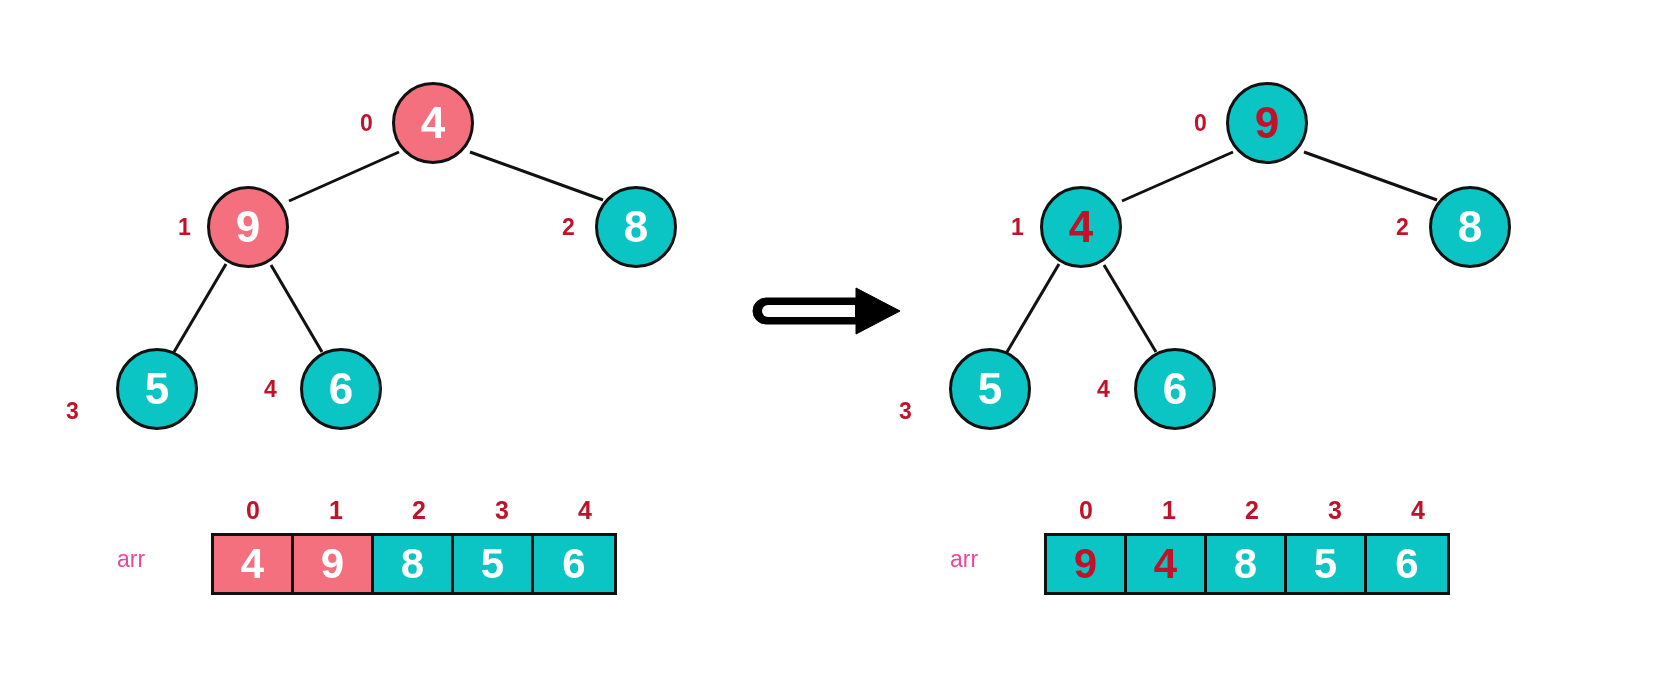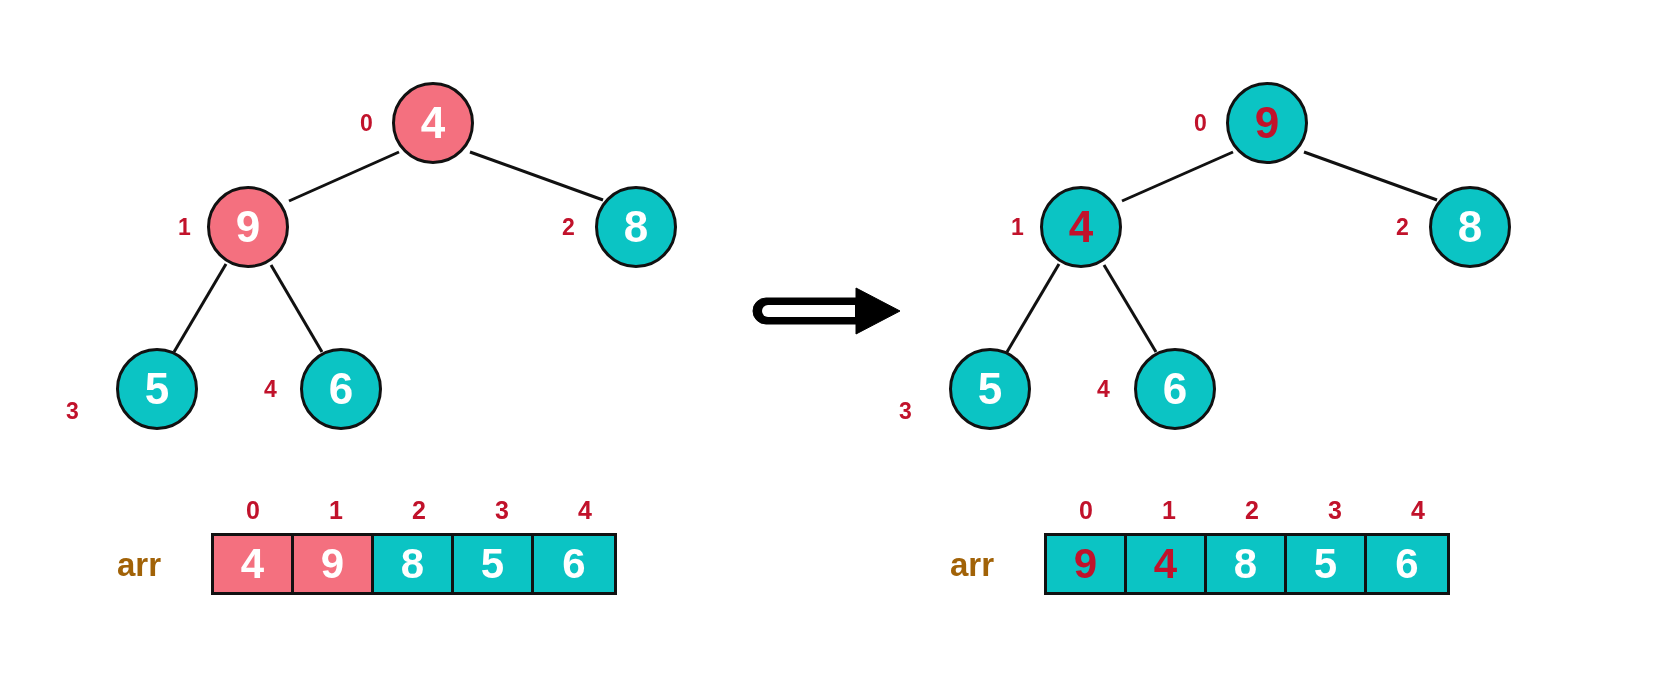--- a/index.html
+++ b/index.html
@@ -58,23 +58,23 @@
   
   .edges {
     position: absolute;
     left: 0; top: 0;
     width: 1680px;
     height: 698px;
     pointer-events: none;
   }
   .arr-label {
     position: absolute;
-    color: #a16207;
-    font-weight: bold;
-    font-size: 33px;
+    color: #ec4899;
+    font-weight: normal;
+    font-size: 23px;
     font-family: "Liberation Sans", sans-serif;
     line-height: 1;
     white-space: nowrap;
   }
   .arr-cells {
     position: absolute;
     display: flex;
     border: 3px solid #111111;
     box-sizing: content-box;
   }

